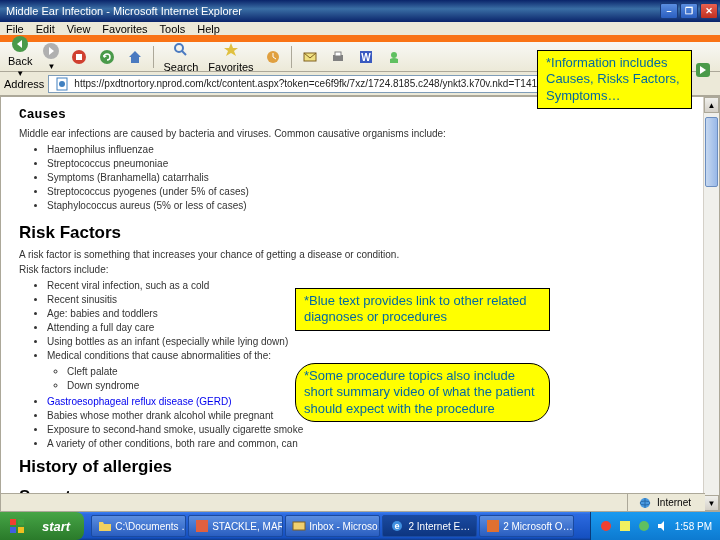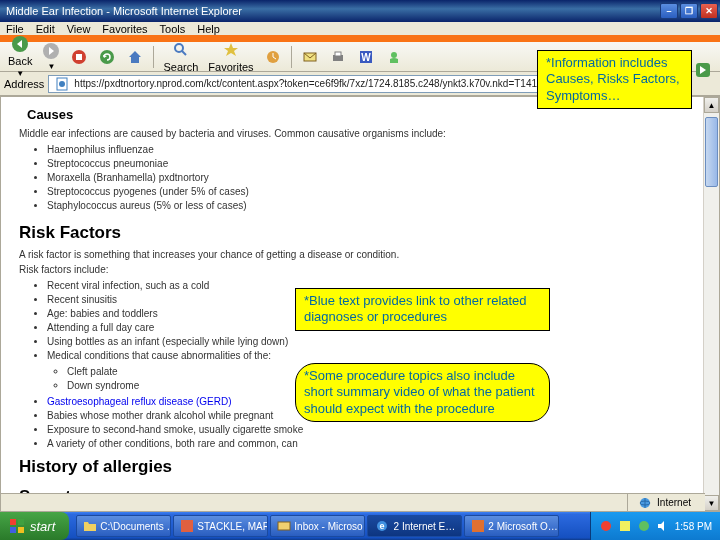--- a/index.html
+++ b/index.html
@@ -24,41 +24,41 @@
 
 
 .addrbar { height: 24px; background: #ece9d8; display: flex; align-items: center; padding: 0 4px; border-bottom: 1px solid #aca899; gap: 4px; }
 .addrbar .lbl { font-size: 11px; }
 .addrin { flex: 1; height: 18px; border: 1px solid #7f9db9; background: white; padding: 0 4px; font-size: 10px; overflow: hidden; white-space: nowrap; display: flex; align-items: center; }
 .gobtn { display: flex; gap: 16px; padding: 0 4px; flex-direction: column; }
 
 
 .content { position: absolute; top: 96px; left: 0; right: 0; bottom: 28px; background: white; overflow: hidden; border: 1px solid #aca899; }
 .doc { padding: 6px 18px; font-family: Arial, sans-serif; }
-.doc h3 { font-size: 13px; font-weight: bold; margin: 4px 8px 6px; }
+.doc h3 { font-size: 13px; font-weight: bold; margin: 4px 0 6px; font-family: Liberation Mono, monospace; }
 .doc h4 { font-size: 17px; font-weight: bold; margin: 10px 0 6px; }
 .doc p { font-size: 10px; margin: 4px 0; color: #333; }
 .doc ul { margin: 2px 0 2px 28px; }
 .doc li { font-size: 10px; line-height: 1.4; color: #333; }
 .doc ul ul { margin-left: 20px; list-style: circle; }
 .bluelink { color: #0000ee; }
 .scroll { position: absolute; right: 0; top: 0; bottom: 0; width: 16px; background: #f0f0ec; border-left: 1px solid #d4d0c8; }
 .scroll .thumb { position: absolute; left: 1px; right: 1px; top: 20px; height: 70px; background: linear-gradient(to right,#c6d8f0,#98b8e8); border: 1px solid #6a8dc0; border-radius: 2px; }
 .scroll .arr { position: absolute; left: 0; right: 0; height: 16px; background: linear-gradient(#f0f0ec,#d4d0c8); border: 1px solid #aca899; display:flex; align-items:center; justify-content:center; font-size:8px; }
 .scroll .au { top: 0; } .scroll .ad { bottom: 0; }
 
 
 .callout { position: absolute; background: #ffff00; border: 1.5px solid black; padding: 4px 8px; font-family: Arial, sans-serif; font-size: 13px; line-height: 1.25; color: #0369a1; }
 .statin { position: absolute; bottom: 0; left: 0; right: 14px; height: 18px; background: #ece9d8; border-top: 1px solid #aca899; display: flex; align-items: center; padding: 0 6px; font-size: 10px; }
 .statin .flex { flex: 1; }
 .statin .zone { display: flex; align-items: center; gap: 3px; border-left: 1px solid #aca899; padding: 0 8px; }
 
 
 .taskbar { position: absolute; left: 0; right: 0; bottom: 0; height: 28px; background: linear-gradient(to bottom, #3c81f3 0%, #2c6ae0 8%, #1550c0 92%, #0d3a8a 100%); display: flex; align-items: center; }
-.start { height: 28px; padding: 0 14px 0 8px; background: linear-gradient(to bottom, #46a546, #2a7a2a); color: white; font-weight: normal; font-style: italic; font-size: 13px; display: flex; align-items: center; border-radius: 0 8px 8px 0; gap: 4px; }
+.start { height: 28px; padding: 0 14px 0 8px; background: linear-gradient(to bottom, #46a546, #2a7a2a); color: white; font-weight: bold; font-style: italic; font-size: 13px; display: flex; align-items: center; border-radius: 0 8px 8px 0; gap: 16px; }
 .taskbtn { height: 22px; margin: 0 1px; padding: 0 6px; background: linear-gradient(#5a8de0,#2a5ec0); border: 1px solid #1a4aa0; border-radius: 2px; color: white; font-size: 10px; display: flex; align-items: center; gap: 3px; max-width: 95px; overflow: hidden; white-space: nowrap; }
 .taskbtn.act { background: linear-gradient(#1a4aa0,#0d3580); }
 .tray { margin-left: auto; height: 28px; background: linear-gradient(to bottom,#1a9af0,#0d7ad0); padding: 0 8px; color: white; font-size: 10px; display: flex; align-items: center; gap: 5px; border-left: 1px solid #0a3a7a; }
 .trayicon { width: 14px; height: 14px; }
 
 svg { display: block; }
 </style>
 </head>
 <body>
 
@@ -208,21 +208,21 @@
   </div>
 </div>
 
 <div class="content">
   <div class="doc">
     <h3>Causes</h3>
     <p>Middle ear infections are caused by bacteria and viruses. Common causative organisms include:</p>
     <ul>
       <li>Haemophilus influenzae</li>
       <li>Streptococcus pneumoniae</li>
-      <li>Moraxella (Branhamella) pxdtnortory</li>
+      <li>Symptoms (Branhamella) catarrhalis</li>
       <li>Streptococcus pyogenes (under 5% of cases)</li>
       <li>Staphylococcus aureus (5% or less of cases)</li>
     </ul>
     <h4>Risk Factors</h4>
     <p>A risk factor is something that increases your chance of getting a disease or condition.</p>
     <p>Risk factors include:</p>
     <ul>
       <li><span>Recent viral infection, such as a cold</span></li>
       <li>Recent sinusitis</li>
       <li>Age: babies and toddlers</li>

